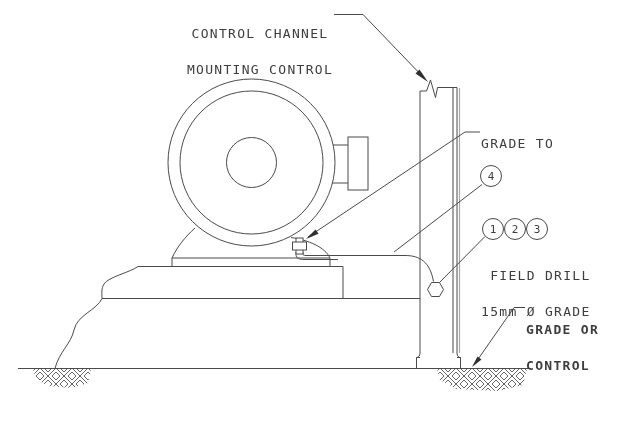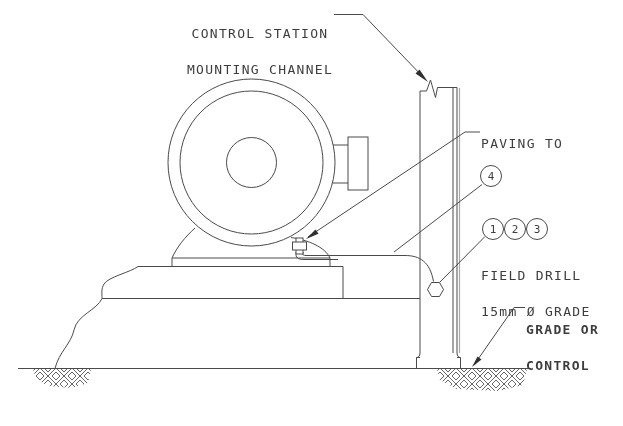--- a/index.html
+++ b/index.html
@@ -123,29 +123,29 @@
     </g>
     <g text-anchor="middle">
       <text class="balloon-num" x="491" y="176" dominant-baseline="central">4</text>
       <text class="balloon-num" x="493" y="229" dominant-baseline="central">1</text>
       <text class="balloon-num" x="515" y="229" dominant-baseline="central">2</text>
       <text class="balloon-num" x="537" y="229" dominant-baseline="central">3</text>
     </g>
   </svg>
 
   <div class="cad-text ta-center" style="left:185px;top:4px;width:150px;">
-    <div>CONTROL STATION</div>
-    <div>MOUNTING CHANNEL</div>
+    <div>CONTROL CHANNEL</div>
+    <div>MOUNTING CONTROL</div>
   </div>
 
   <div class="cad-text" style="left:481px;top:114px;">
-    <div>PAVING TO</div>
+    <div>GRADE TO</div>
   </div>
 
-  <div class="cad-text" style="left:481px;top:246px;">
+  <div class="cad-text" style="left:481px;top:246px;text-align:right;">
     <div>FIELD DRILL</div>
     <div>15mm Ø GRADE</div>
   </div>
 
   <div class="cad-text" style="left:526px;top:300px;font-weight:bold;">
     <div>GRADE OR</div>
     <div>CONTROL</div>
   </div>
 
 </div>

